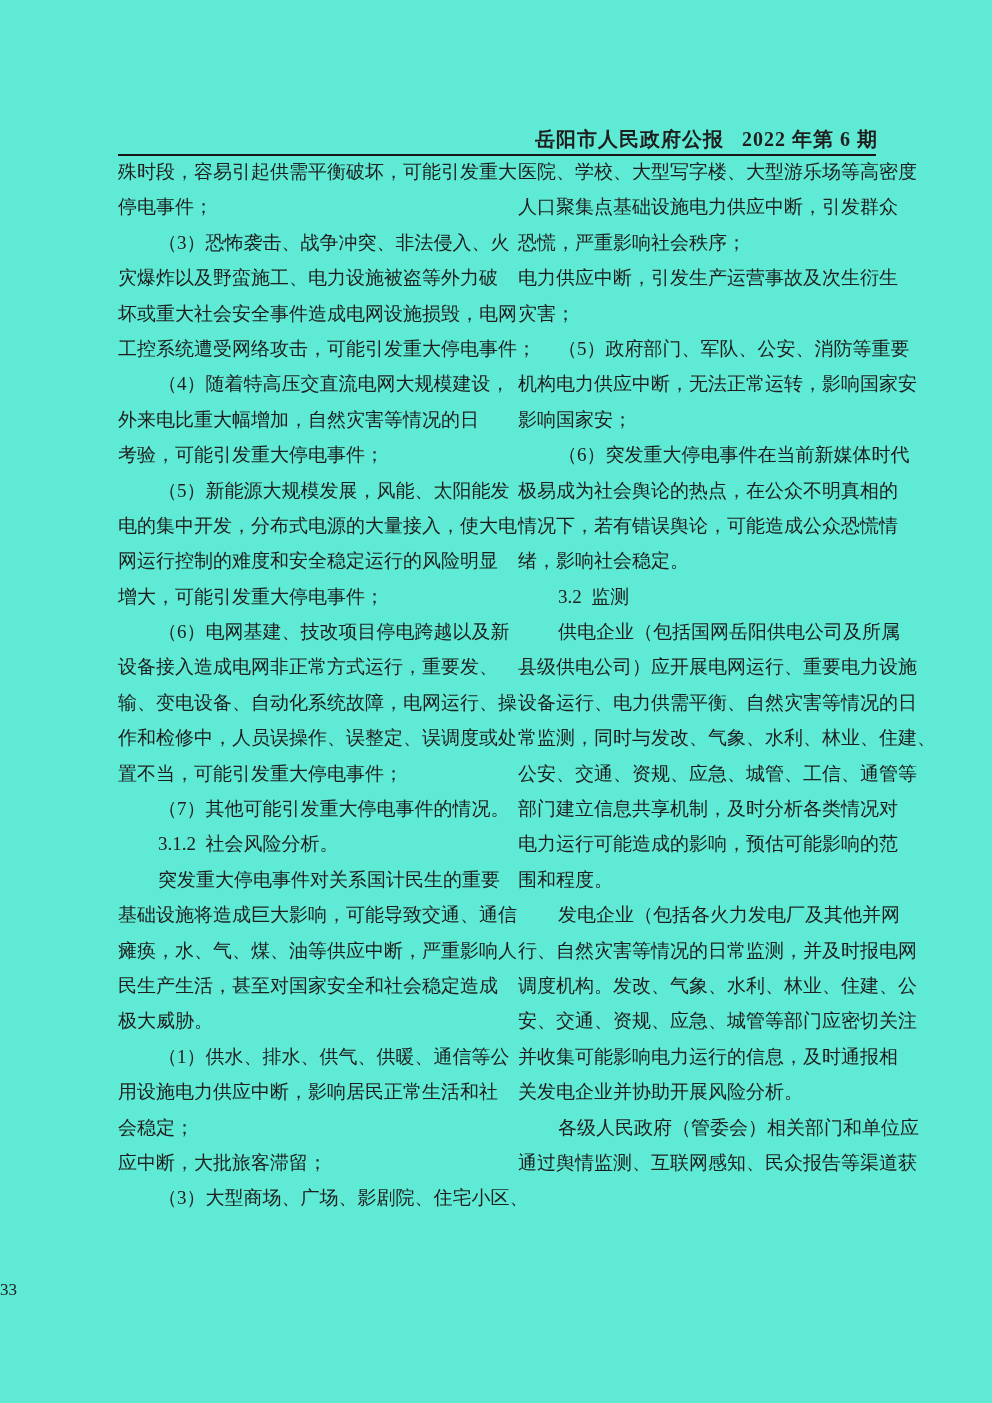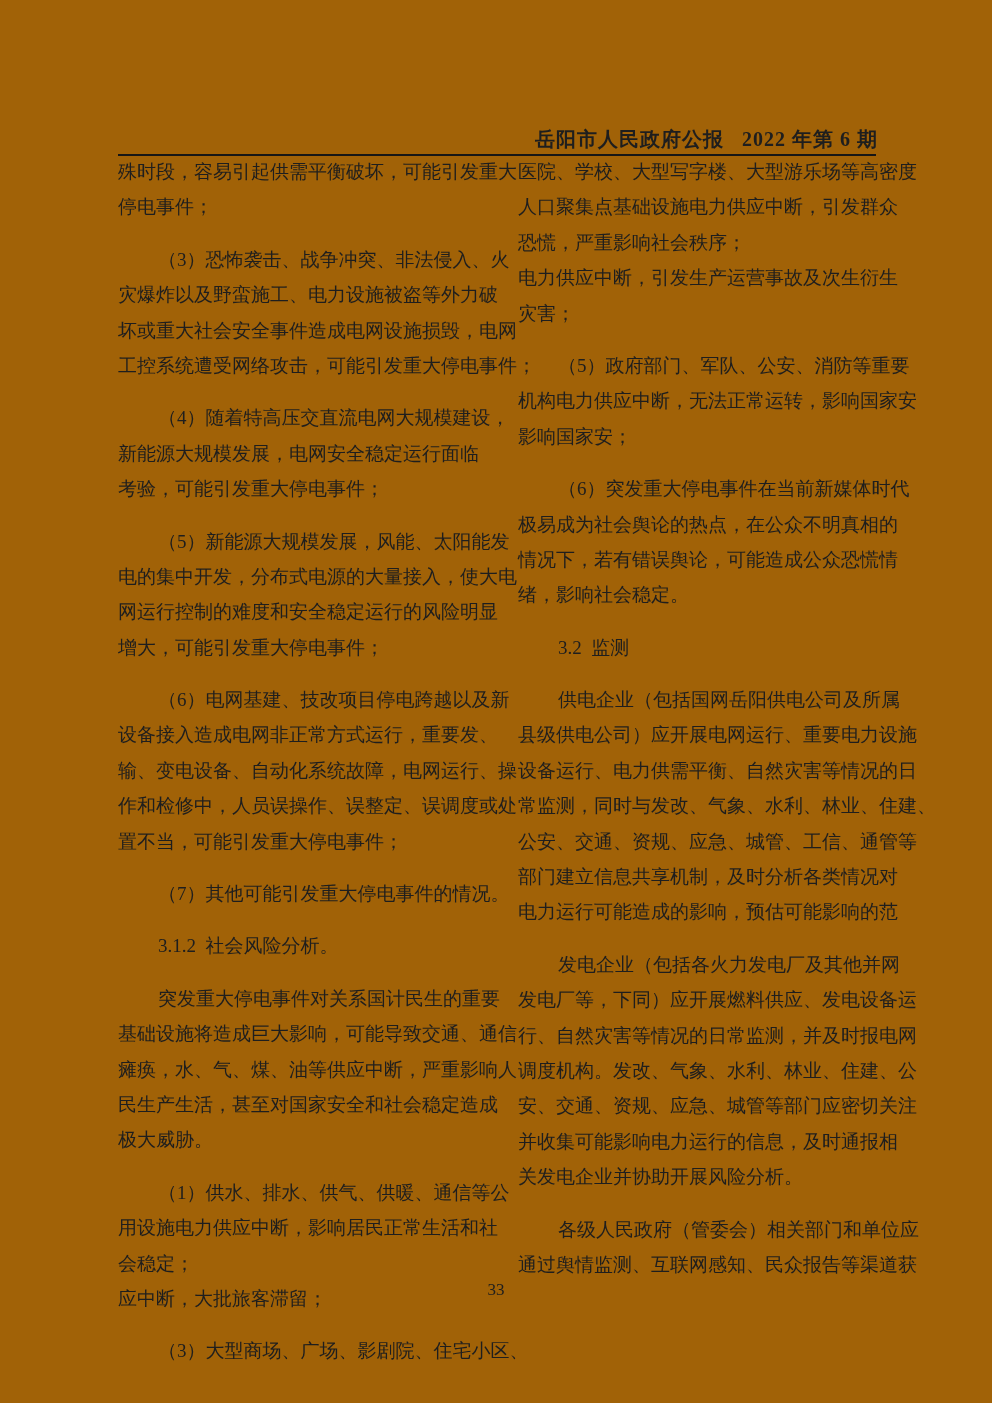--- a/index.html
+++ b/index.html
@@ -4,21 +4,21 @@
 <style>
   html, body { margin: 0; padding: 0; }
   body {
     width: 992px; height: 1403px;
     background: #ffffff;
     font-family: "Liberation Serif", "DejaVu Serif", serif;
     color: #1e1e1e;
     position: relative;
     overflow: hidden;
   }
-  .page { position: absolute; inset: 0; background: #a16207; }
+  .page { position: absolute; inset: 0; background: #5eead4; }
 
   .header-title {
     position: absolute;
     top: 126px; right: 114px;
     display: flex; gap: 18px; align-items: baseline;
     font-weight: bold;
     font-size: 20px;
     letter-spacing: 1px;
     white-space: pre;
   }
@@ -35,26 +35,25 @@
     font-size: 19px;
   }
   .col-left  { left: 118px; width: 358px; }
   .col-right { left: 518px; width: 362px; }
 
   .column .line {
     height: 35.4px;
     line-height: 35.4px;
     white-space: pre;
   }
-  .column .line.indent { text-indent: 40px; margin-top: 17px; }
+  .column .line.indent { text-indent: 40px; }
 
   .page-number {
     position: absolute;
     top: 1280px; left: 0; width: 100%;
-    text-align: center;
     font-size: 17px;
   }
 </style>
 </head>
 <body>
 
 <div class="page">
 
   <div class="header-title">
     <span>岳阳市人民政府公报</span>
@@ -64,21 +63,21 @@
   <div class="header-rule"></div>
 
   <div class="column col-left">
       <div class="line">殊时段，容易引起供需平衡破坏，可能引发重大</div>
       <div class="line">停电事件；</div>
       <div class="line indent">（3）恐怖袭击、战争冲突、非法侵入、火</div>
       <div class="line">灾爆炸以及野蛮施工、电力设施被盗等外力破</div>
       <div class="line">坏或重大社会安全事件造成电网设施损毁，电网</div>
       <div class="line">工控系统遭受网络攻击，可能引发重大停电事件；</div>
       <div class="line indent">（4）随着特高压交直流电网大规模建设，</div>
-      <div class="line">新能源大规模发展，电网安全稳定运行面临</div>
+      <div class="line">外来电比重大幅增加，自然灾害等情况的日</div>
       <div class="line">考验，可能引发重大停电事件；</div>
       <div class="line indent">（5）新能源大规模发展，风能、太阳能发</div>
       <div class="line">电的集中开发，分布式电源的大量接入，使大电</div>
       <div class="line">网运行控制的难度和安全稳定运行的风险明显</div>
       <div class="line">增大，可能引发重大停电事件；</div>
       <div class="line indent">（6）电网基建、技改项目停电跨越以及新</div>
       <div class="line">设备接入造成电网非正常方式运行，重要发、</div>
       <div class="line">输、变电设备、自动化系统故障，电网运行、操</div>
       <div class="line">作和检修中，人员误操作、误整定、误调度或处</div>
       <div class="line">置不当，可能引发重大停电事件；</div>
@@ -110,22 +109,22 @@
       <div class="line">情况下，若有错误舆论，可能造成公众恐慌情</div>
       <div class="line">绪，影响社会稳定。</div>
       <div class="line indent">3.2  监测</div>
       <div class="line indent">供电企业（包括国网岳阳供电公司及所属</div>
       <div class="line">县级供电公司）应开展电网运行、重要电力设施</div>
       <div class="line">设备运行、电力供需平衡、自然灾害等情况的日</div>
       <div class="line">常监测，同时与发改、气象、水利、林业、住建、</div>
       <div class="line">公安、交通、资规、应急、城管、工信、通管等</div>
       <div class="line">部门建立信息共享机制，及时分析各类情况对</div>
       <div class="line">电力运行可能造成的影响，预估可能影响的范</div>
+      <div class="line">围和程度。</div>
       <div class="line indent">发电企业（包括各火力发电厂及其他并网</div>
-      <div class="line">发电厂等，下同）应开展燃料供应、发电设备运</div>
       <div class="line">行、自然灾害等情况的日常监测，并及时报电网</div>
       <div class="line">调度机构。发改、气象、水利、林业、住建、公</div>
       <div class="line">安、交通、资规、应急、城管等部门应密切关注</div>
       <div class="line">并收集可能影响电力运行的信息，及时通报相</div>
       <div class="line">关发电企业并协助开展风险分析。</div>
       <div class="line indent">各级人民政府（管委会）相关部门和单位应</div>
       <div class="line">通过舆情监测、互联网感知、民众报告等渠道获</div>
     </div>
 
   <div class="page-number">33</div>

